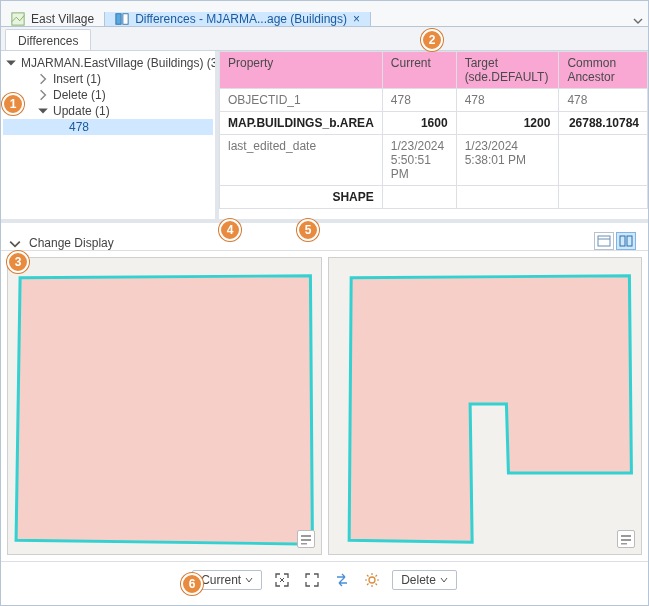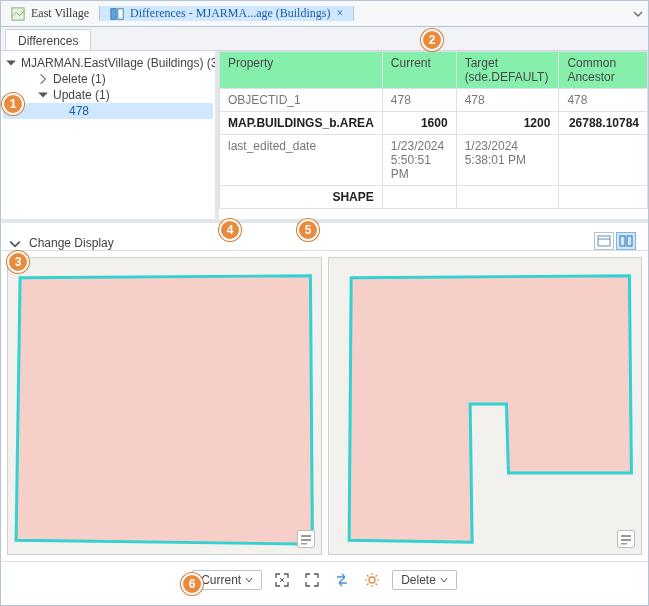--- a/index.html
+++ b/index.html
@@ -10,25 +10,24 @@
     color: #444;
     background: #fff;
     width: 649px;
     height: 606px;
     overflow: hidden;
     border: 1px solid #b5c5d6;
   }
   
   .tabbar {
     display: flex;
-    align-items: center;
+    align-items: flex-end;
     height: 26px;
     background: #f6f8fa;
     border-bottom: 1px solid #b5c5d6;
-    font-family: Liberation Serif, serif;
   }
   .tab {
     display: flex;
     align-items: center;
     gap: 6px;
     padding: 0 10px;
     border-right: 1px solid #b5c5d6;
     color: #3b3b3b;
     white-space: nowrap;
   }
@@ -91,21 +90,21 @@
     width: 100%;
     font-size:12px;
   }
   table.diff th, table.diff td {
     border: 1px solid #dcdfe4;
     padding: 4px 8px;
     text-align:left;
     vertical-align: top;
   }
   table.diff th {
-    background:#86efac;
+    background:#f9a8d4;
     font-weight:normal;
     color:#4a4a4a;
   }
   table.diff tr.diffrow td { font-weight:bold; color:#222;text-align:right; }
   table.diff tr.gray td { color:#777; }
   
   .change-header {
     display:flex;
     align-items:flex-end;
     height:28px;
@@ -220,20 +219,28 @@
 
 <div class="main-top">
   <div class="tree-pane">
     <div class="tree-row">
       <span class="tree-arrow">
             <svg viewBox="0 0 10 10">
               <path d="M1 3 L5 7 L9 3" fill="#555"></path>
             </svg>
           </span>
       <span>MJARMAN.EastVillage (Buildings) (3)</span>
+    </div>
+    <div class="tree-row ind2">
+      <span class="tree-arrow">
+            <svg viewBox="0 0 10 10">
+              <path d="M3 1 L7 5 L3 9" fill="none" stroke="#888" stroke-width="1.2"></path>
+            </svg>
+          </span>
+      <span>Insert (1)</span>
     </div>
     <div class="tree-row ind2">
       <span class="tree-arrow">
             <svg viewBox="0 0 10 10">
               <path d="M3 1 L7 5 L3 9" fill="none" stroke="#888" stroke-width="1.2"></path>
             </svg>
           </span>
       <span>Delete (1)</span>
     </div>
     <div class="tree-row ind2">

